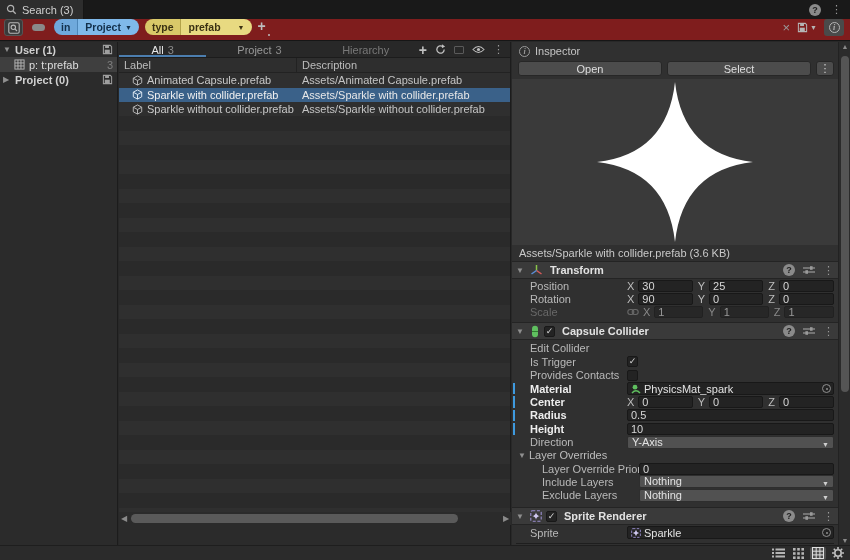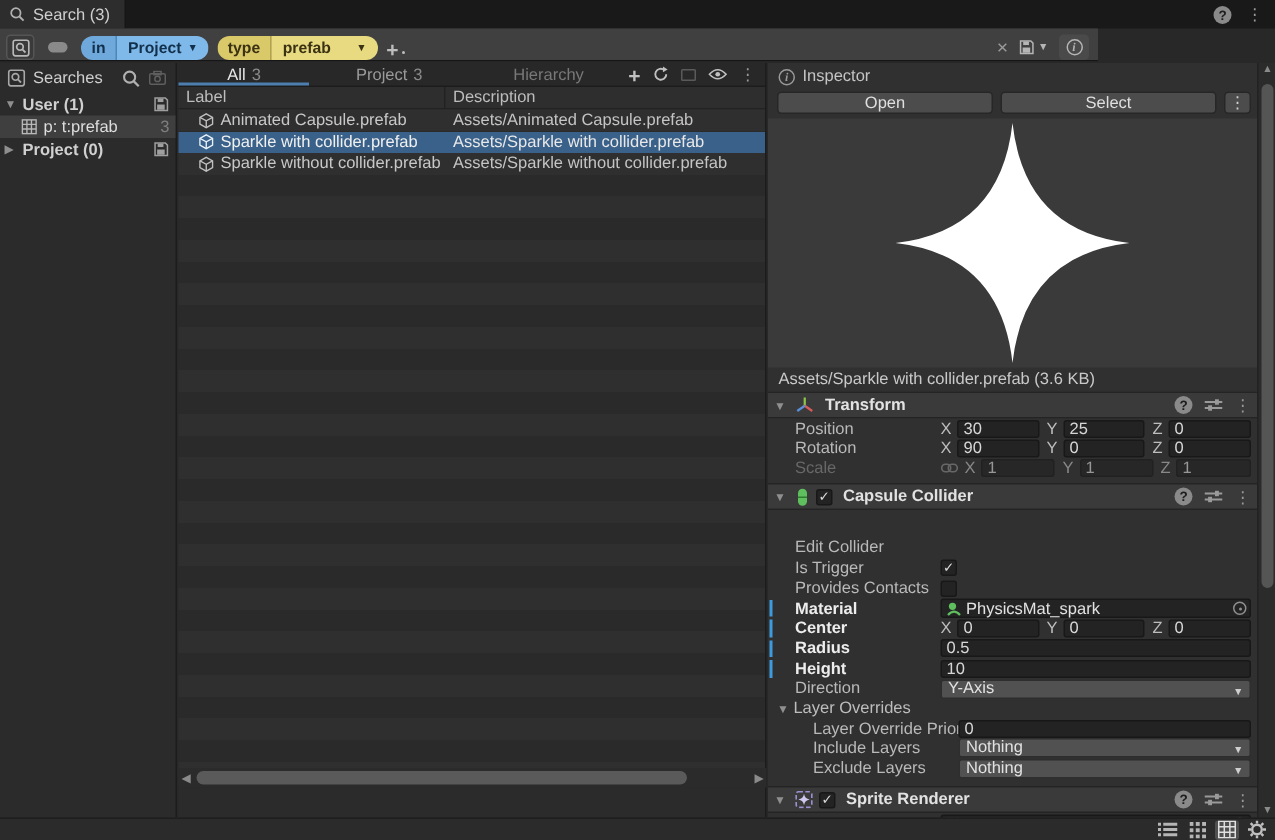--- a/index.html
+++ b/index.html
@@ -12,21 +12,21 @@
   .window { position:relative; width:850px; height:560px; background:#282828; }
 
   
   .titlebar { position:absolute; left:0; top:0; width:850px; height:19px; background:#191919; display:flex; align-items:stretch; }
   .title-tab { display:flex; align-items:center; gap:5px; padding:0 10px 0 6px; background:#2d2d2d; color:#cfcfcf; border-right:1px solid #161616; }
   .titlebar-right { margin-left:auto; display:flex; align-items:center; gap:10px; padding-right:8px; color:#9a9a9a; }
   .qcircle { width:12px; height:12px; border-radius:50%; background:#8a8a8a; color:#1d1d1d; font-size:9px; font-weight:bold; display:flex; align-items:center; justify-content:center; }
   .kebab { color:#9a9a9a; font-size:11px; letter-spacing:0; }
 
   
-  .searchbar { position:absolute; left:0; top:19px; width:732px; height:22px; background:#404040; border-bottom:1px solid #161616; display:flex; align-items:flex-end; padding:0 6px 0 4px; gap:6px; }
+  .searchbar { position:absolute; left:0; top:19px; width:850px; height:22px; background:#7f1d1d; border-bottom:1px solid #161616; display:flex; align-items:flex-start; padding:0 6px 0 4px; gap:6px; }
   .tbtn { display:flex; align-items:center; justify-content:center; height:17px; min-width:19px; border-radius:3px; }
   .tbtn.boxed { background:#3a3a3a; border:1px solid #555; }
   .pill-glyph { width:13px; height:7px; border-radius:4px; background:#8a8a8a; }
   .chip { display:flex; align-items:stretch; height:16px; border-radius:8px; overflow:hidden; font-weight:bold; font-size:10.5px; }
   .chip .seg { display:flex; align-items:center; padding:0 7px; }
   .chip.blue .k { background:#6fa9dc; color:#12304b; border-right:1px solid #4d86b8; }
   .chip.blue .v { background:#7fb9ea; color:#12304b; gap:4px; }
   .chip.yellow .k { background:#d9c969; color:#3b3213; border-right:1px solid #b3a34a; }
   .chip.yellow .v { background:#e8da81; color:#3b3213; gap:17px; }
   .chip .dd { font-size:7px; }
@@ -189,38 +189,20 @@
       </span>
       <span class="ibtn">
           <span class="info-circle">i</span>
         </span>
     </div>
   </div>
 
   <div class="main">
 
     <div class="sidebar">
-      <div class="sb-header">
-        <svg width="12" height="12" viewBox="0 0 12 12">
-            <rect x="0.8" y="0.8" width="10.4" height="10.4" rx="1.5" fill="none" stroke="#a8a8a8" stroke-width="1.1"></rect>
-            <circle cx="5.3" cy="5.3" r="2.2" fill="none" stroke="#a8a8a8" stroke-width="1.1"></circle>
-            <line x1="6.9" y1="6.9" x2="9" y2="9" stroke="#a8a8a8" stroke-width="1.2"></line>
-          </svg>
-        <span>Searches</span>
-        <span class="sp"></span>
-        <svg width="13" height="13" viewBox="0 0 12 12">
-            <circle cx="5" cy="5" r="3.4" fill="none" stroke="#b0b0b0" stroke-width="1.3"></circle>
-            <line x1="7.6" y1="7.6" x2="10.6" y2="10.6" stroke="#b0b0b0" stroke-width="1.4"></line>
-          </svg>
-        <svg width="12" height="10" viewBox="0 0 12 10">
-            <rect x="0.8" y="2.2" width="10.4" height="7" rx="1" fill="none" stroke="#5f5f5f" stroke-width="1"></rect>
-            <rect x="3.6" y="0.6" width="4.8" height="2.2" fill="none" stroke="#5f5f5f" stroke-width="1"></rect>
-            <circle cx="6" cy="5.6" r="1.8" fill="none" stroke="#5f5f5f" stroke-width="1"></circle>
-          </svg>
-      </div>
       <div class="sb-group">
         <span class="arr">▼</span>
         <span>User (1)</span>
         <span class="sp"></span>
         <svg width="11" height="11" viewBox="0 0 12 12">
             <path d="M1.5 1.5 h7.5 l1.5 1.5 v7.5 h-9 z" fill="none" stroke="#9f9f9f" stroke-width="1.1"></path>
             <rect x="3.4" y="1.8" width="4.2" height="2.6" fill="#9f9f9f"></rect>
             <rect x="3" y="6.2" width="5.5" height="3.8" fill="#9f9f9f"></rect>
           </svg>
       </div>
@@ -430,21 +412,21 @@
             <span class="qcircle">?</span>
             <svg class="preset-icon" width="12" height="10" viewBox="0 0 12 10">
                 <line x1="0" y1="3" x2="12" y2="3" stroke="#9a9a9a" stroke-width="1.2"></line>
                 <line x1="0" y1="7" x2="12" y2="7" stroke="#9a9a9a" stroke-width="1.2"></line>
                 <rect x="7" y="1.2" width="2.6" height="3.6" fill="#9a9a9a"></rect>
                 <rect x="2.4" y="5.2" width="2.6" height="3.6" fill="#9a9a9a"></rect>
               </svg>
             <span class="kebab">⋮</span>
           </span>
         </div>
-        <div class="prow" style="height:15px;margin-top:17px;">
+        <div class="prow" style="height:15px;">
           <span class="plabel">Edit Collider</span>
         </div>
         <div class="prow">
           <span class="plabel">Is Trigger</span>
           <span class="checkbox"><span>✓</span></span>
         </div>
         <div class="prow">
           <span class="plabel">Provides Contacts</span>
           <span class="checkbox off">✓</span>
         </div>

